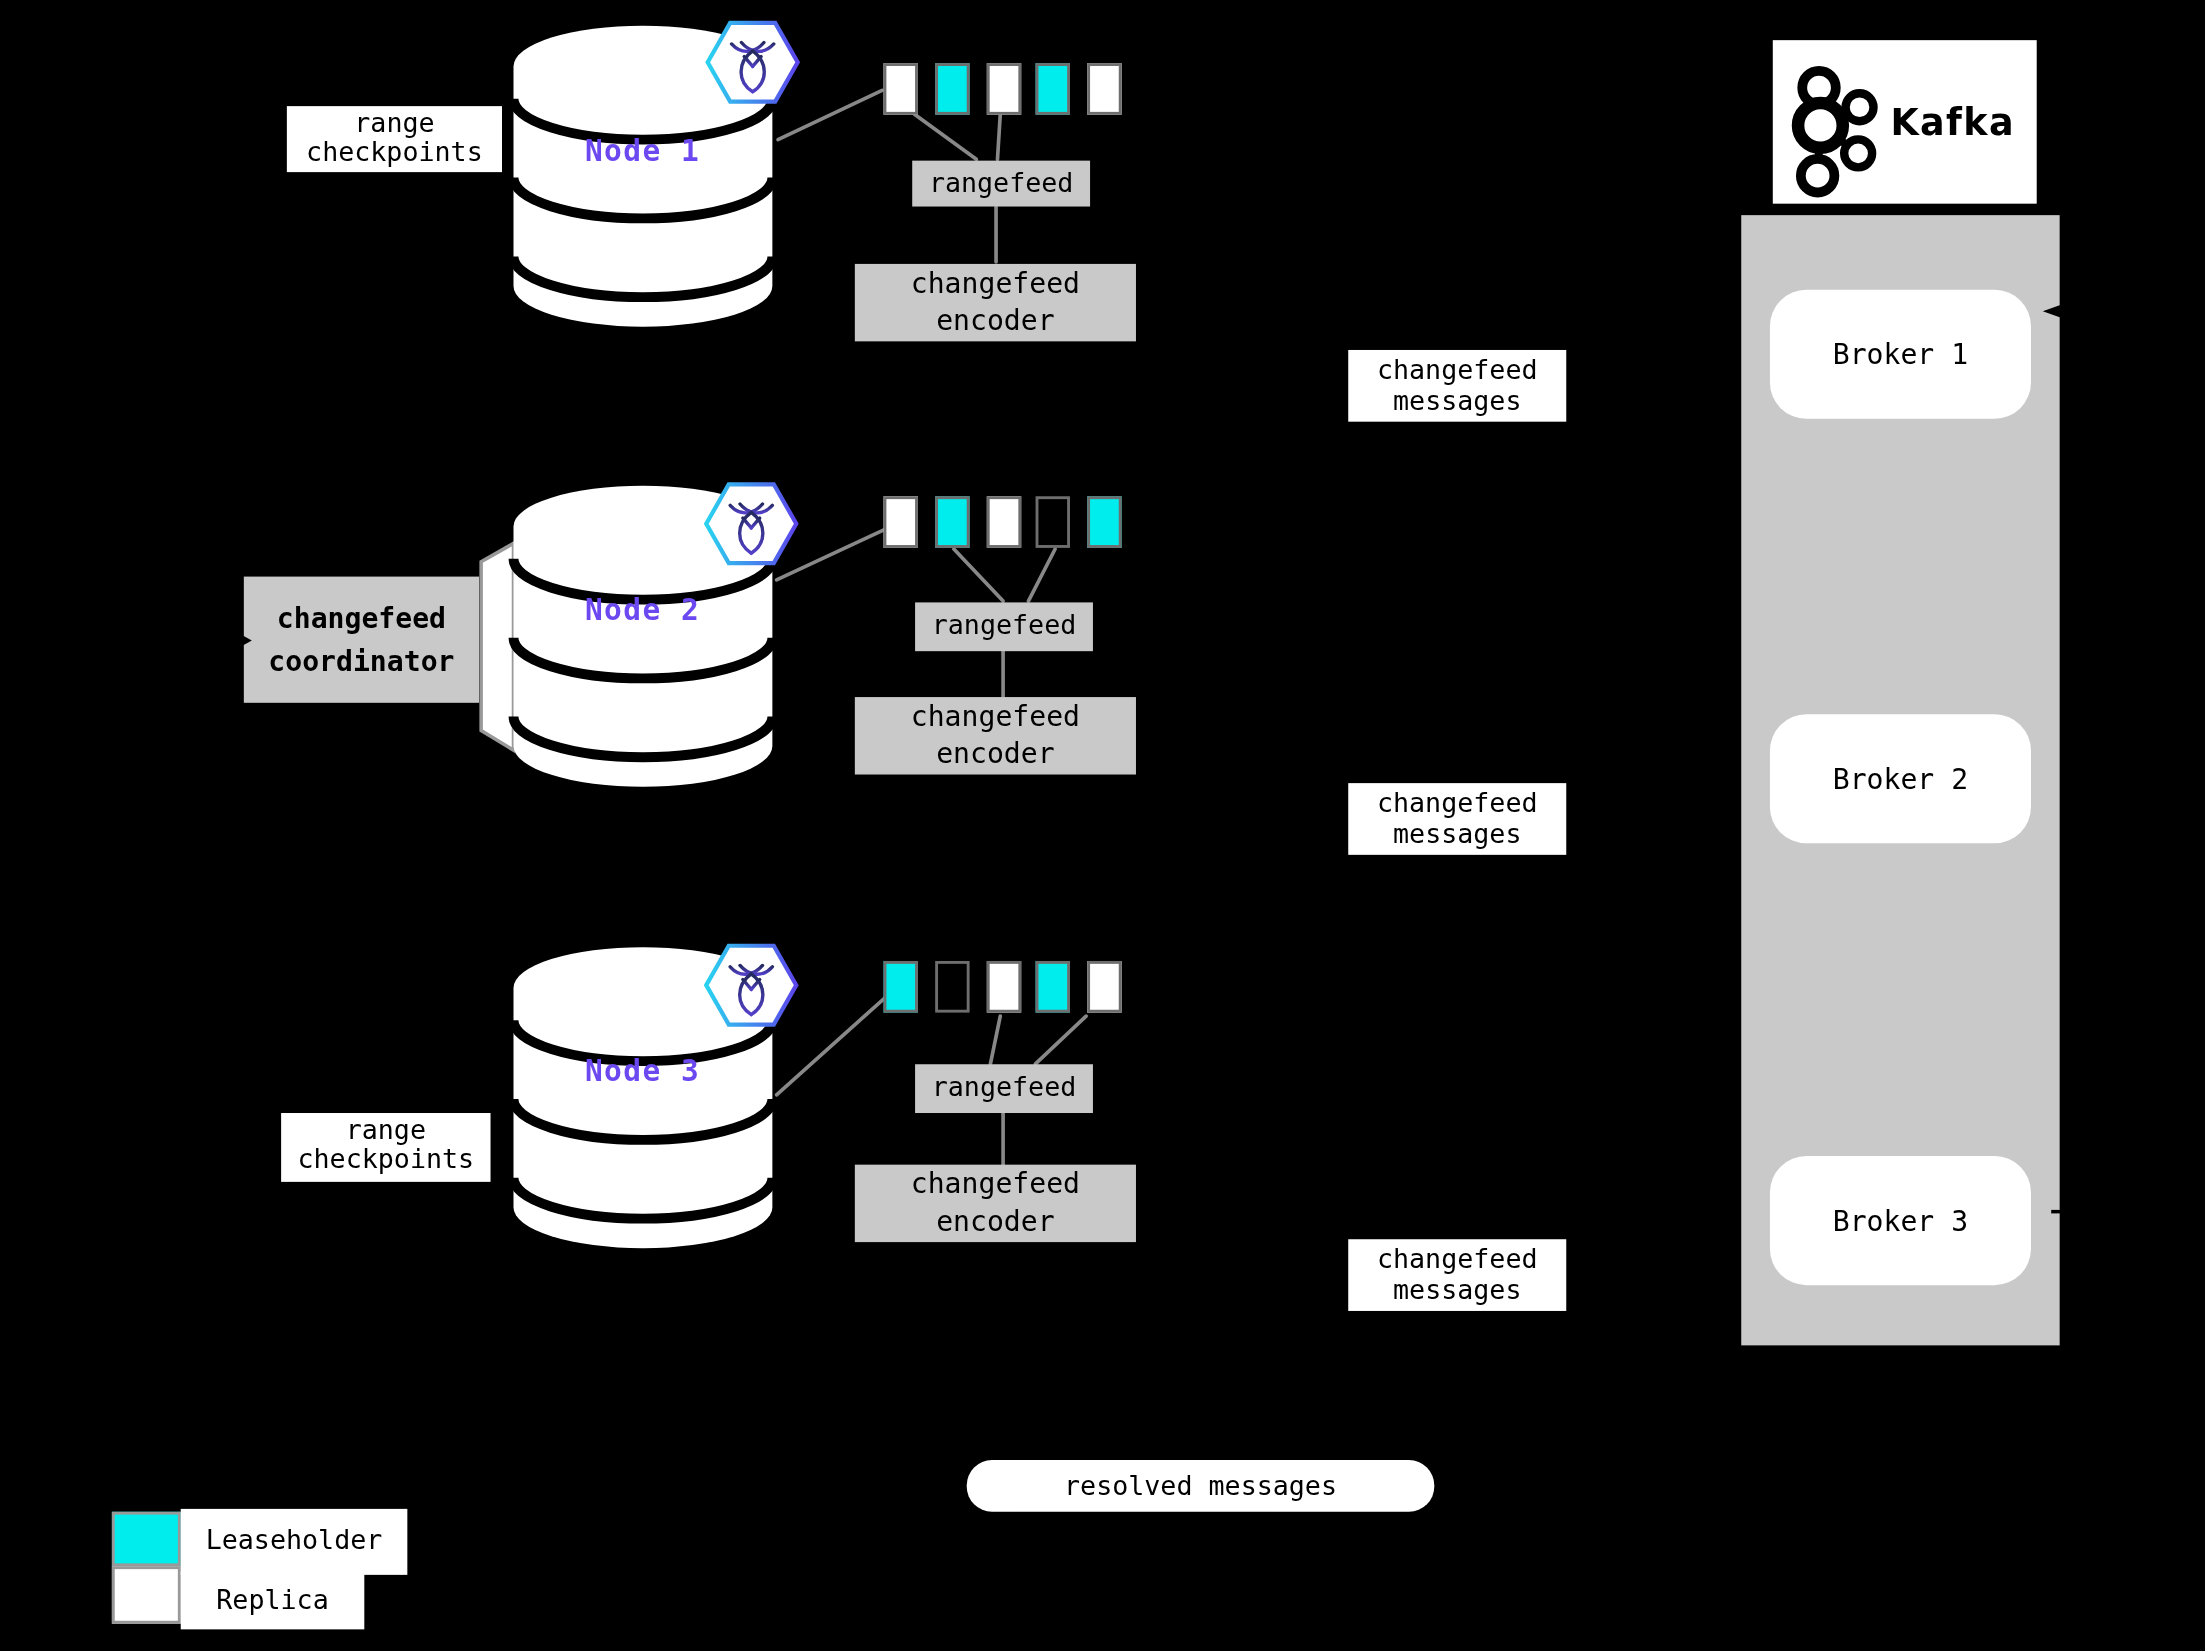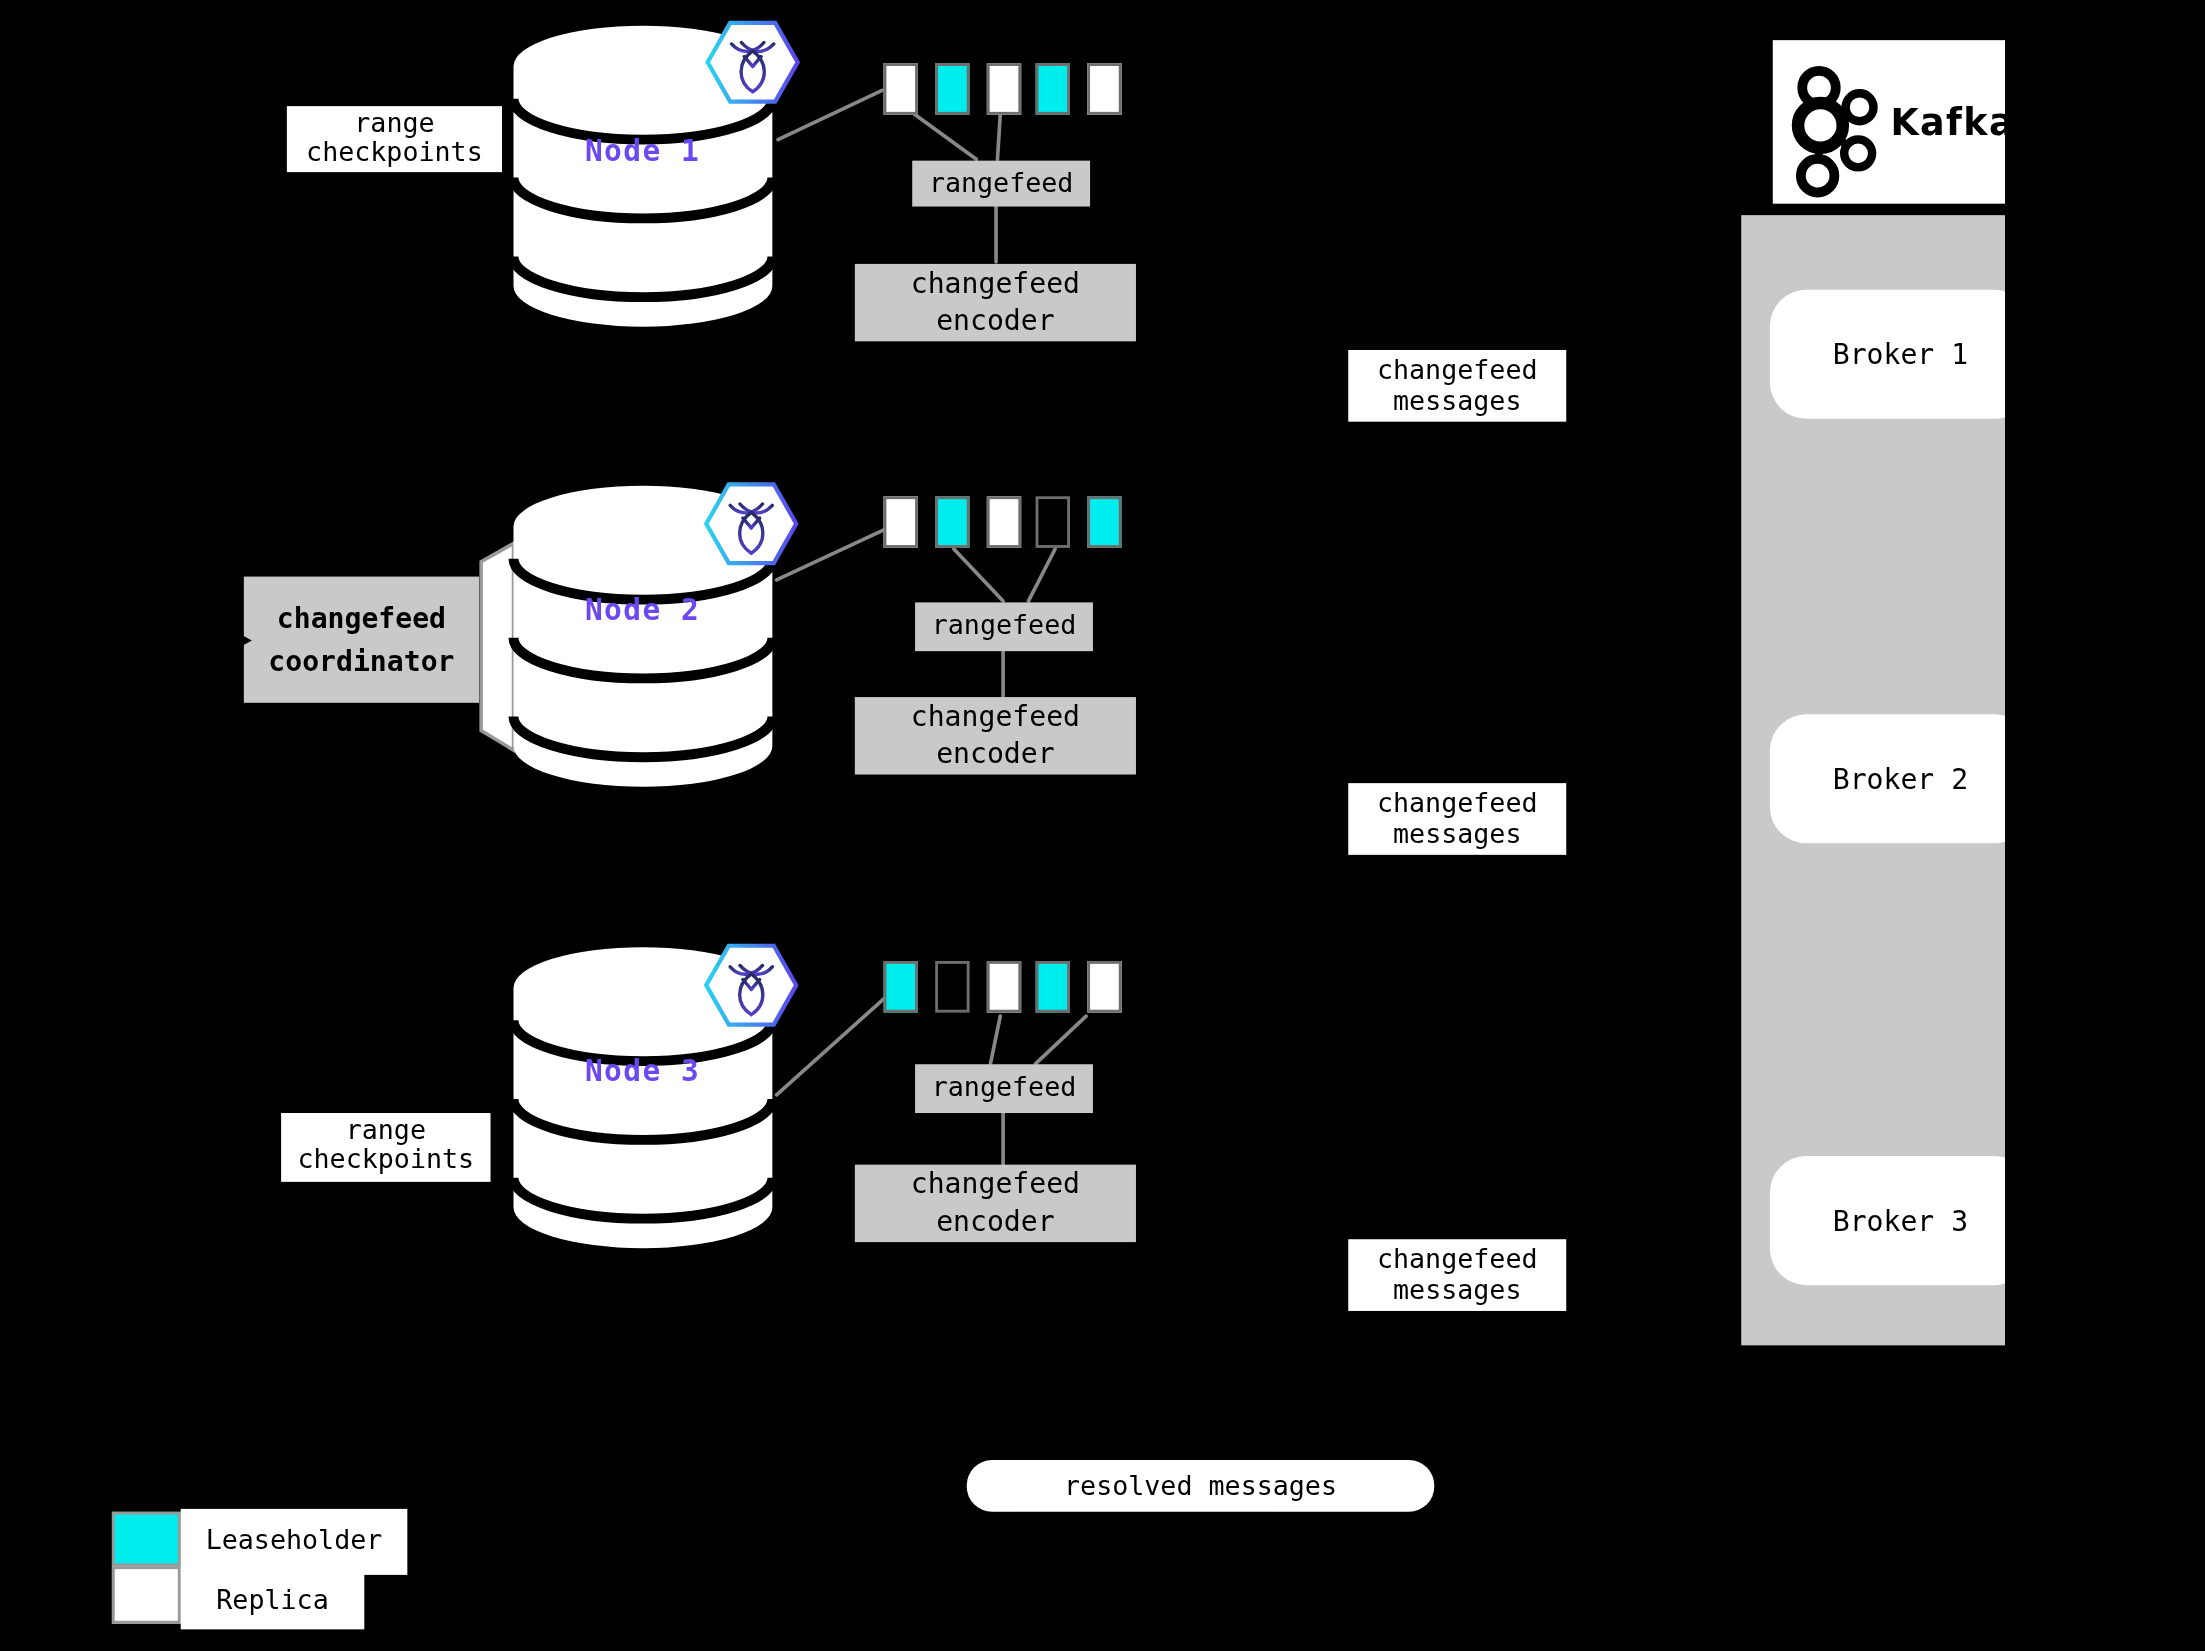--- a/index.html
+++ b/index.html
@@ -1,16 +1,16 @@
 <!DOCTYPE html>
 <html style="font-size:7.8px"><head>
 <meta charset="utf-8">
 <style>
   html,body{margin:0;padding:0;background:#000;}
-  .viewport{position:relative;width:2005px;height:1652px;overflow:hidden;background:#000;}
+  .viewport{position:relative;width:2205px;height:1652px;overflow:hidden;background:#000;}
   .stage{position:absolute;left:0;top:0;width:769px;height:576px;
          transform:scale(2.8686);transform-origin:0 0;background:#000;
          font-family:"DejaVu Sans Mono","Liberation Mono",monospace;}
   .abs{position:absolute;box-sizing:border-box;}
   svg.layer{position:absolute;left:0;top:0;width:769px;height:576px;}
   .lbl{color:#000;text-align:center;}
   .white-box{background:#fff;}
   .gray-box{background:#C9C9C9;}
   .checkpoints{font-size:9.3px;line-height:10.8px;padding-top:0.5px;}
   .rangefeed{font-size:9.3px;line-height:16px;}

